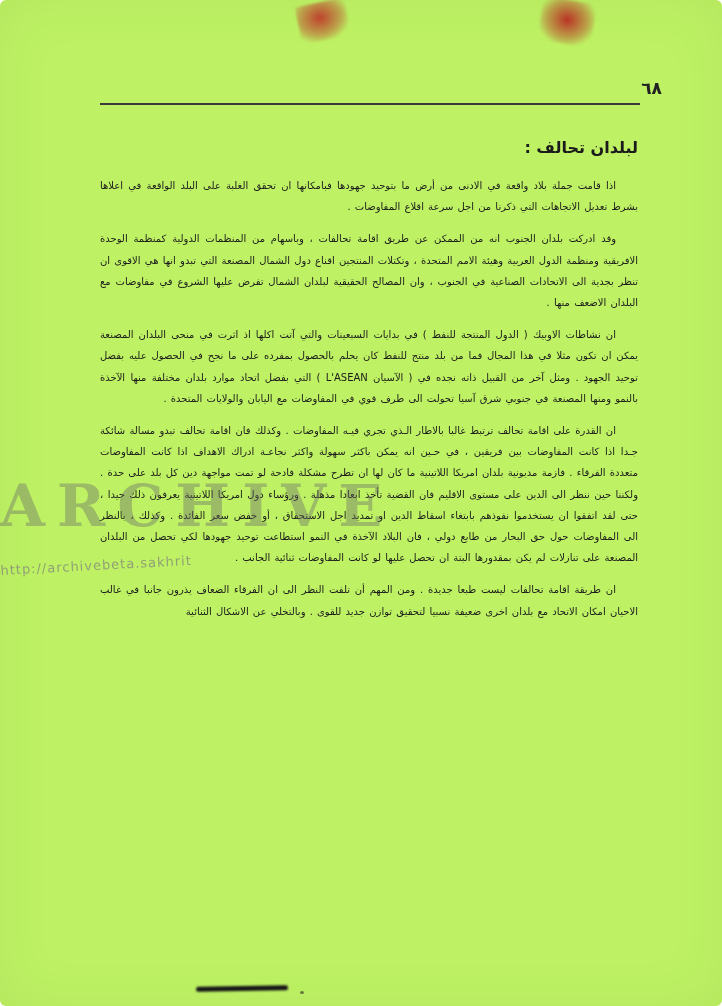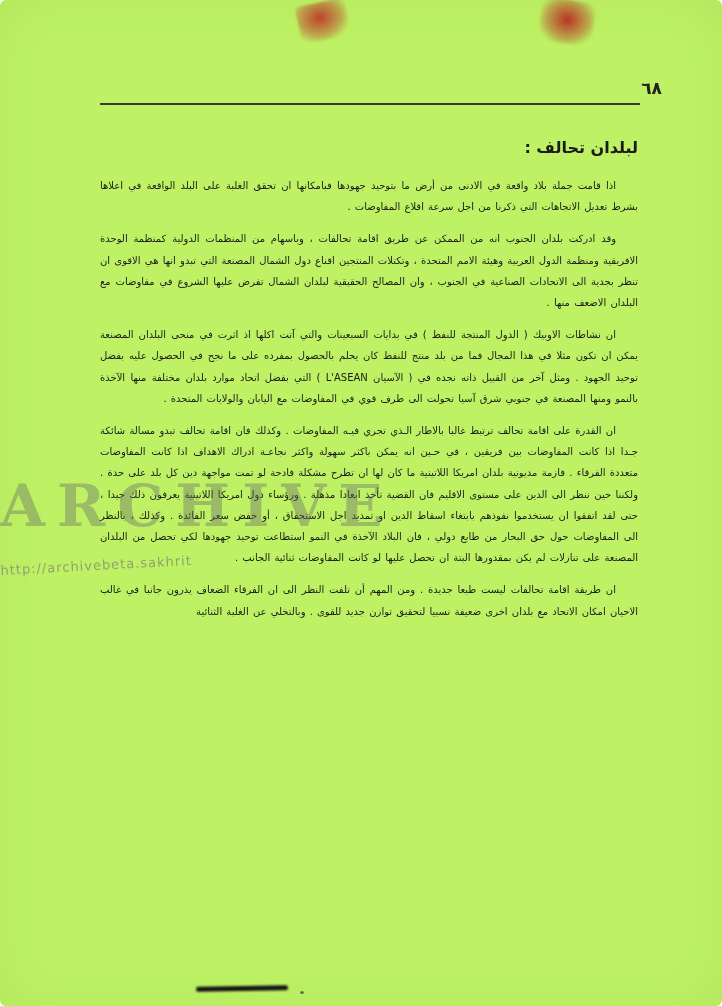--- a/index.html
+++ b/index.html
@@ -148,21 +148,21 @@
   <div class="page-number">٦٨</div>
 
   <div class="top-rule"></div>
 
   <div class="content">
     <h2 class="heading">لبلدان تحالف :</h2>
     <p>اذا قامت جملة بلاد واقعة في الادنى من أرض ما بتوحيد جهودها فبامكانها ان تحقق الغلبة على البلد الواقعة في اعلاها بشرط تعديل الاتجاهات التي ذكرنا من اجل سرعة اقلاع المفاوضات .</p>
     <p>وقد ادركت بلدان الجنوب انه من الممكن عن طريق اقامة تحالفات ، وباسهام من المنظمات الدولية كمنظمة الوحدة الافريقية ومنظمة الدول العربية وهيئة الامم المتحدة ، وتكتلات المنتجين اقناع دول الشمال المصنعة التي تبدو انها هي الاقوى ان تنظر بجدية الى الاتحادات الصناعية في الجنوب ، وان المصالح الحقيقية لبلدان الشمال تفرض عليها الشروع في مفاوضات مع البلدان الاضعف منها .</p>
     <p>ان نشاطات الاوبيك ( الدول المنتجة للنفط ) في بدايات السبعينات والتي آتت اكلها اذ اثرت في منحى البلدان المصنعة يمكن ان تكون مثلا في هذا المجال فما من بلد منتج للنفط كان يحلم بالحصول بمفرده على ما نجح في الحصول عليه بفضل توحيد الجهود . ومثل آخر من القبيل ذاته نجده في ( الآسيان L'ASEAN ) التي بفضل اتحاد موارد بلدان مختلفة منها الآخذة بالنمو ومنها المصنعة في جنوبي شرق آسيا تحولت الى طرف قوي في المفاوضات مع اليابان والولايات المتحدة .</p>
     <p>ان القدرة على اقامة تحالف ترتبط غالبا بالاطار الـذي تجري فيـه المفاوضات . وكذلك فان اقامة تحالف تبدو مسالة شائكة جـدا اذا كانت المفاوضات بين فريقين ، في حـين انه يمكن باكثر سهولة واكثر نجاعـة ادراك الاهداف اذا كانت المفاوضات متعددة الفرقاء . فازمة مديونية بلدان امريكا اللاتينية ما كان لها ان تطرح مشكلة فادحة لو تمت مواجهة دين كل بلد على حدة . ولكننا حين ننظر الى الدين على مستوى الاقليم فان القضية تأخذ ابعادا مذهلة . ورؤساء دول امريكا اللاتينية يعرفون ذلك جيدا ، حتى لقد اتفقوا ان يستخدموا نفوذهم بابتغاء اسقاط الدين او تمديد اجل الاستحقاق ، أو خفض سعر الفائدة . وكذلك ، بالنظر الى المفاوضات حول حق البحار من طابع دولي ، فان البلاد الآخذة في النمو استطاعت توحيد جهودها لكي تحصل من البلدان المصنعة على تنازلات لم يكن بمقدورها البتة ان تحصل عليها لو كانت المفاوضات ثنائية الجانب .</p>
-    <p>ان طريقة اقامة تحالفات ليست طبعا جديدة . ومن المهم أن تلفت النظر الى ان الفرقاء الضعاف يذرون جانبا في غالب الاحيان امكان الاتحاد مع بلدان اخرى ضعيفة نسبيا لتحقيق توازن جديد للقوى . وبالتخلي عن الغلبة الثنائية</p>
+    <p>ان طريقة اقامة تحالفات ليست طبعا جديدة . ومن المهم أن تلفت النظر الى ان الفرقاء الضعاف يذرون جانبا في غالب الاحيان امكان الاتحاد مع بلدان اخرى ضعيفة نسبيا لتحقيق توازن جديد للقوى . وبالتخلي عن الاشكال الثنائية</p>
   </div>
 
   <div class="watermark">
     <div class="wm-text">ARCHIVE</div>
     <div class="wm-url">http://archivebeta.sakhrit</div>
   </div>
 
   <div class="streak"></div>
   <div class="speck"></div>
 

